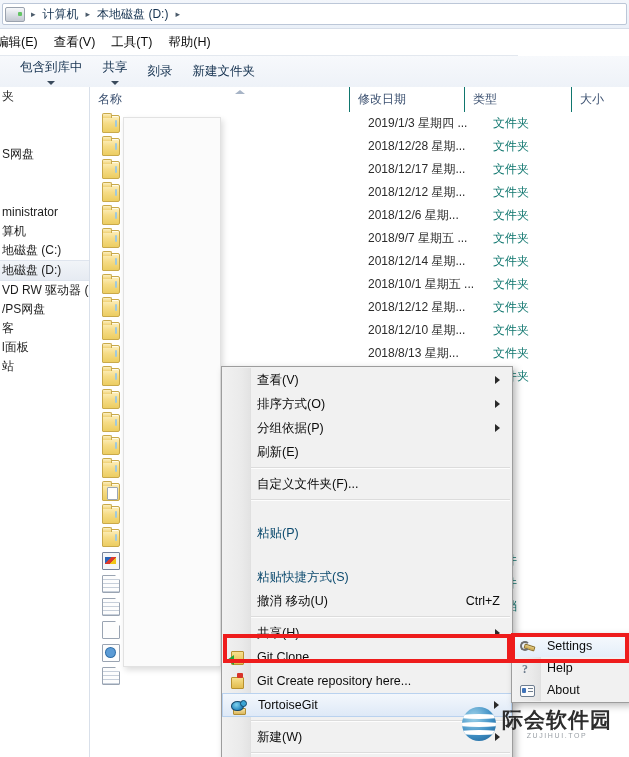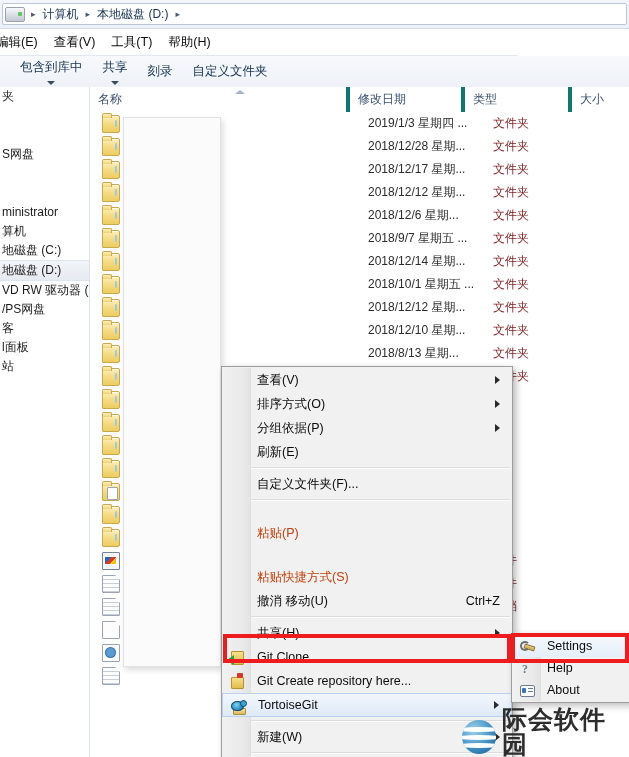--- a/index.html
+++ b/index.html
@@ -75,21 +75,21 @@
   }
   .nav-gap{height:13px;}
   
   #listhdr{
     position:absolute;left:90px;top:87px;width:539px;height:25px;
     background:#ffffff;border-bottom:1px solid #dbe2ec;
   }
   .hcol{
     position:absolute;top:0;height:25px;line-height:25px;
     font-size:12px;color:#3b5070;padding-left:8px;box-sizing:border-box;
-    border-right:4px solid #0f766e;white-space:nowrap;cursor:default;
+    border-right:1px solid #0f766e;white-space:nowrap;cursor:default;
   }
   .sortarrow{
     position:absolute;width:0;height:0;
     border-left:5px solid transparent;border-right:5px solid transparent;
     border-bottom:4px solid #a7b4c6;
   }
   
   #listarea{
     position:absolute;left:90px;top:112px;width:539px;height:645px;
     background:#ffffff;overflow:hidden;
@@ -99,21 +99,21 @@
   }
   .fico{width:16px;height:16px;margin-left:12px;margin-right:8px;flex:0 0 auto;position:relative;}
   .fname{
     font-size:12px;color:#1a1a1a;white-space:nowrap;overflow:hidden;
     width:220px;flex:0 0 auto;
   }
   .fdate{
     font-size:12px;color:#2c2c2c;white-space:nowrap;
     width:125px;flex:0 0 auto;margin-left:20px;
   }
-  .ftype{font-size:12px;color:#7f1d1d;white-space:nowrap;width:90px;flex:0 0 auto;}
+  .ftype{font-size:12px;color:#0f766e;white-space:nowrap;width:90px;flex:0 0 auto;}
   
   .ic-folder{
     background:linear-gradient(to bottom,#fdf0c0 0%,#f6dc87 45%,#eccd62 100%);
     border:1px solid #c9a94a;border-radius:1px 2px 2px 1px;
     box-shadow:inset 0 1px 0 #fffbe8;
   }
   .ic-folder:before{
     content:"";position:absolute;left:-1px;top:-3px;width:8px;height:4px;
     background:linear-gradient(to bottom,#fdf0c0,#f0d174);
     border:1px solid #c9a94a;border-bottom:none;border-radius:2px 2px 0 0;
@@ -171,21 +171,21 @@
   #ctx-gutter{
     position:absolute;left:1px;top:1px;width:27px;bottom:1px;
     background:linear-gradient(to right,#f1f1f1 0%,#eaeaea 70%,#e3e3e3 100%);
     border-right:1px solid #e0e0e0;
   }
   .ctx-item{
     position:relative;height:24px;display:flex;align-items:center;
     padding-left:35px;font-size:12.5px;color:#0b0b0b;cursor:default;
     white-space:nowrap;
   }
-  .ctx-item.dim{color:#c2410c;margin-top:20px;}
+  .ctx-item.dim{color:#0c4a6e;margin-top:20px;}
   .ctx-item .acc{
     position:absolute;right:12px;font-size:12.5px;color:#0b0b0b;
   }
   .ctx-item .subarrow{
     position:absolute;right:12px;width:0;height:0;
     border-top:4px solid transparent;border-bottom:4px solid transparent;
     border-left:5px solid #2a2a2a;
   }
   .ctx-sep{
     height:1px;margin:3px 2px 3px 29px;background:#dcdcdc;border-bottom:1px solid #fdfdfd;
@@ -287,21 +287,21 @@
   #wm-globe{
     width:34px;height:34px;border-radius:50%;flex:0 0 auto;position:relative;
     background:radial-gradient(circle at 35% 30%,#9fd3ea 0%,#3f8fc4 55%,#1a5d92 100%);
     overflow:hidden;
   }
   #wm-globe:before{
     content:"";position:absolute;left:-6px;top:7px;width:46px;height:5px;
     background:#ffffff;border-radius:50%;box-shadow:0 8px 0 #ffffff,0 16px 0 #ffffff;
   }
   #wm-text{display:flex;flex-direction:column;line-height:1;}
-  #wm-main{font-size:25px;color:#2d2d2d;letter-spacing:1px;font-weight:bold;}
+  #wm-main{font-size:21px;color:#2d2d2d;letter-spacing:1px;font-weight:bold;}
   #wm-sub{font-size:7px;color:#9aa0a6;letter-spacing:1.6px;margin-top:2px;text-align:center;}
 </style>
 </head>
 <body>
 
 <div id="addressbar">
   <div id="addr-inner">
     <div class="drive-ico"></div>
     <span class="crumb-sep">▸</span>
     <span class="crumb">计算机</span>
@@ -321,21 +321,21 @@
 <div id="cmdbar">
   <div class="cmd-item">
     <span>包含到库中</span>
     <span class="caret"></span>
   </div>
   <div class="cmd-item">
     <span>共享</span>
     <span class="caret"></span>
   </div>
   <div class="cmd-item">刻录</div>
-  <div class="cmd-item">自定义文件夹</div>
+  <div class="cmd-item">新建文件夹</div>
 </div>
 
 <div id="navpane">
   <div class="nav-row">夹</div>
   <div class="nav-gap"></div>
   <div class="nav-gap"></div>
   <div class="nav-gap"></div>
   <div class="nav-row">S网盘</div>
   <div class="nav-gap"></div>
   <div class="nav-gap"></div>

